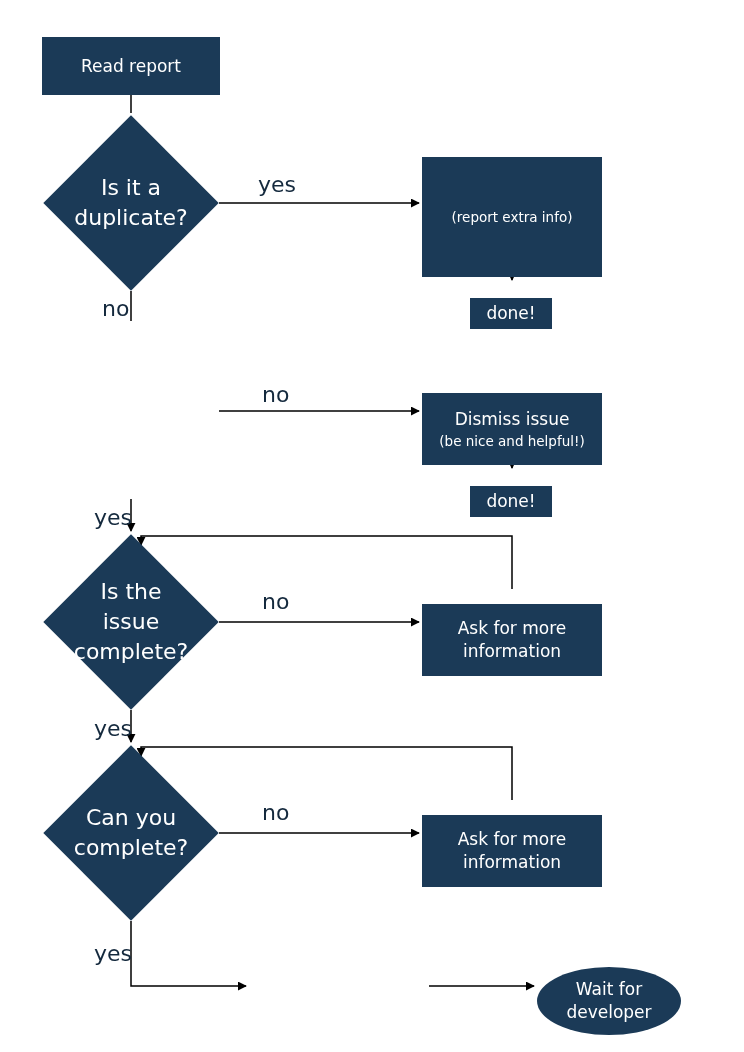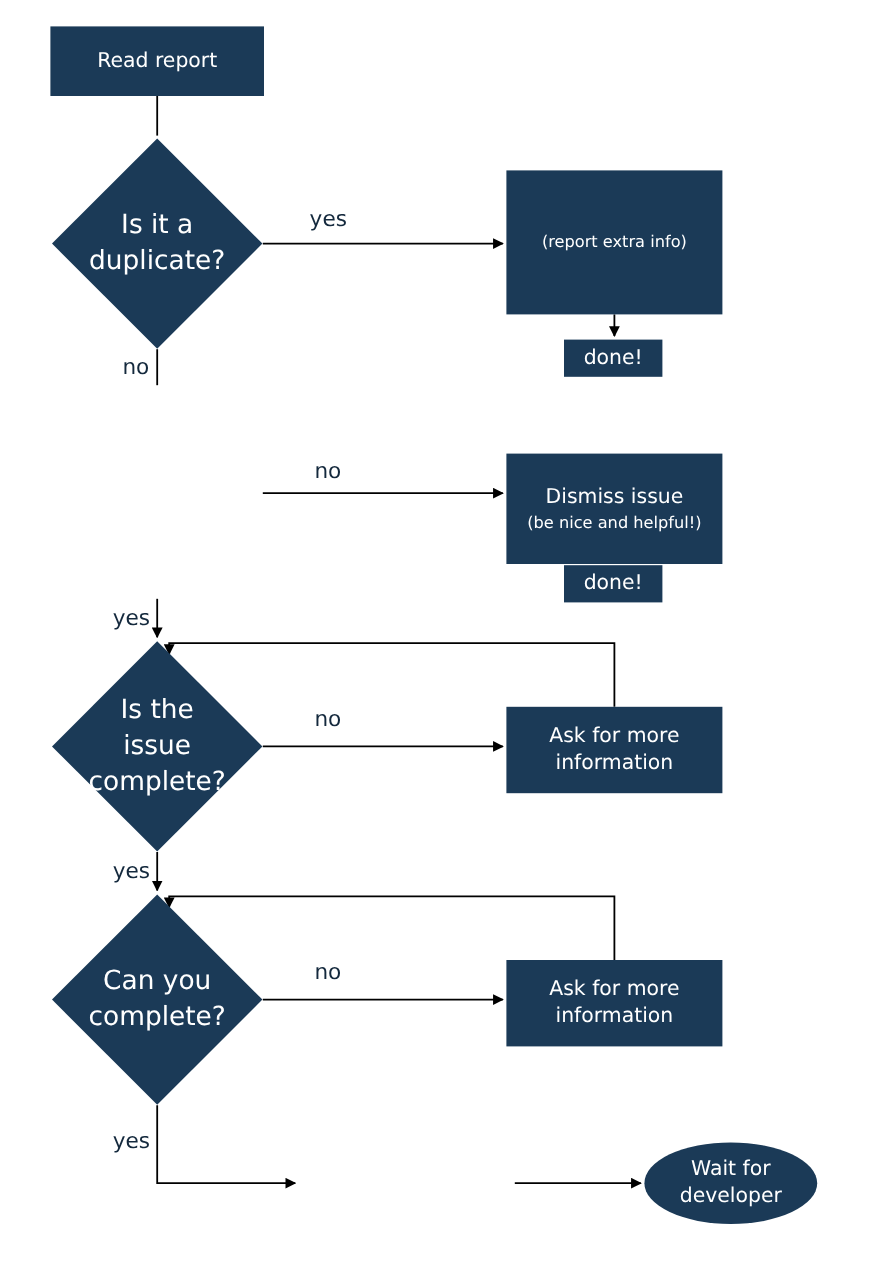--- a/index.html
+++ b/index.html
@@ -4,31 +4,31 @@
 <style>
   html,body{margin:0;padding:0;background:#ffffff;}
   body{font-family:"DejaVu Sans","Liberation Sans",sans-serif;}
   #canvas{position:relative;width:744px;height:1052px;background:#ffffff;overflow:hidden;}
   #connectors{position:absolute;left:0;top:0;width:744px;height:1052px;}
   #connectors path{stroke:var(--line,#000);stroke-width:1.5;fill:none;}
   #connectors .arrowhead{fill:var(--line,#000);stroke:none;}
 
   .node{position:absolute;background:var(--node,#1b3a57);color:var(--node-text,#fff);
         display:flex;flex-direction:column;align-items:center;justify-content:center;
-        text-align:center;font-size:17px;line-height:1.35;box-sizing:border-box;padding:4px 12px;}
+        text-align:center;font-size:17px;line-height:1.35;box-sizing:border-box;padding:4px 12px;margin-top:15px;}
   .node .sublabel{font-size:13.5px;margin-top:1px;}
   .ellipse{border-radius:50%;}
 
   .diamond{position:absolute;width:176px;height:176px;}
   .diamond .diamond-shape{position:absolute;left:26px;top:26px;width:124px;height:124px;
         background:var(--node,#1b3a57);transform:rotate(45deg);}
   .diamond .diamond-label{position:absolute;inset:0;display:flex;align-items:center;justify-content:center;
         text-align:center;color:var(--node-text,#fff);font-size:22px;line-height:1.35;padding:0 34px;}
 
-  .edge-label{position:absolute;font-size:18px;color:var(--label,#14293d);white-space:nowrap;}
+  .edge-label{position:absolute;font-size:22px;color:var(--label,#14293d);white-space:nowrap;}
 </style>
 </head>
 <body>
 
 <div id="canvas">
 
   <svg id="connectors" viewBox="0 0 744 1052">
     <defs>
       <marker id="arrow" viewBox="0 0 10 10" refX="9" refY="5" markerWidth="6" markerHeight="6" orient="auto">
         <path class="arrowhead" d="M0,0 L10,5 L0,10 z"></path>
@@ -61,21 +61,21 @@
 
   <div class="node" style="left:422px;top:142px;width:180px;height:120px">
     <div class="sublabel">(report extra info)</div>
   </div>
 
   <div class="node" style="left:470px;top:283px;width:82px;height:31px">
     <div class="label">done!</div>
   </div>
 
 
-  <div class="node" style="left:422px;top:378px;width:180px;height:92px">
+  <div class="node" style="left:422px;top:378px;width:180px;height:72px">
     <div class="label">Dismiss issue</div>
     <div class="sublabel">(be nice and helpful!)</div>
   </div>
 
   <div class="node" style="left:470px;top:471px;width:82px;height:31px">
     <div class="label">done!</div>
   </div>
 
   <div class="diamond" style="left:43px;top:534px">
     <div class="diamond-shape"></div>

